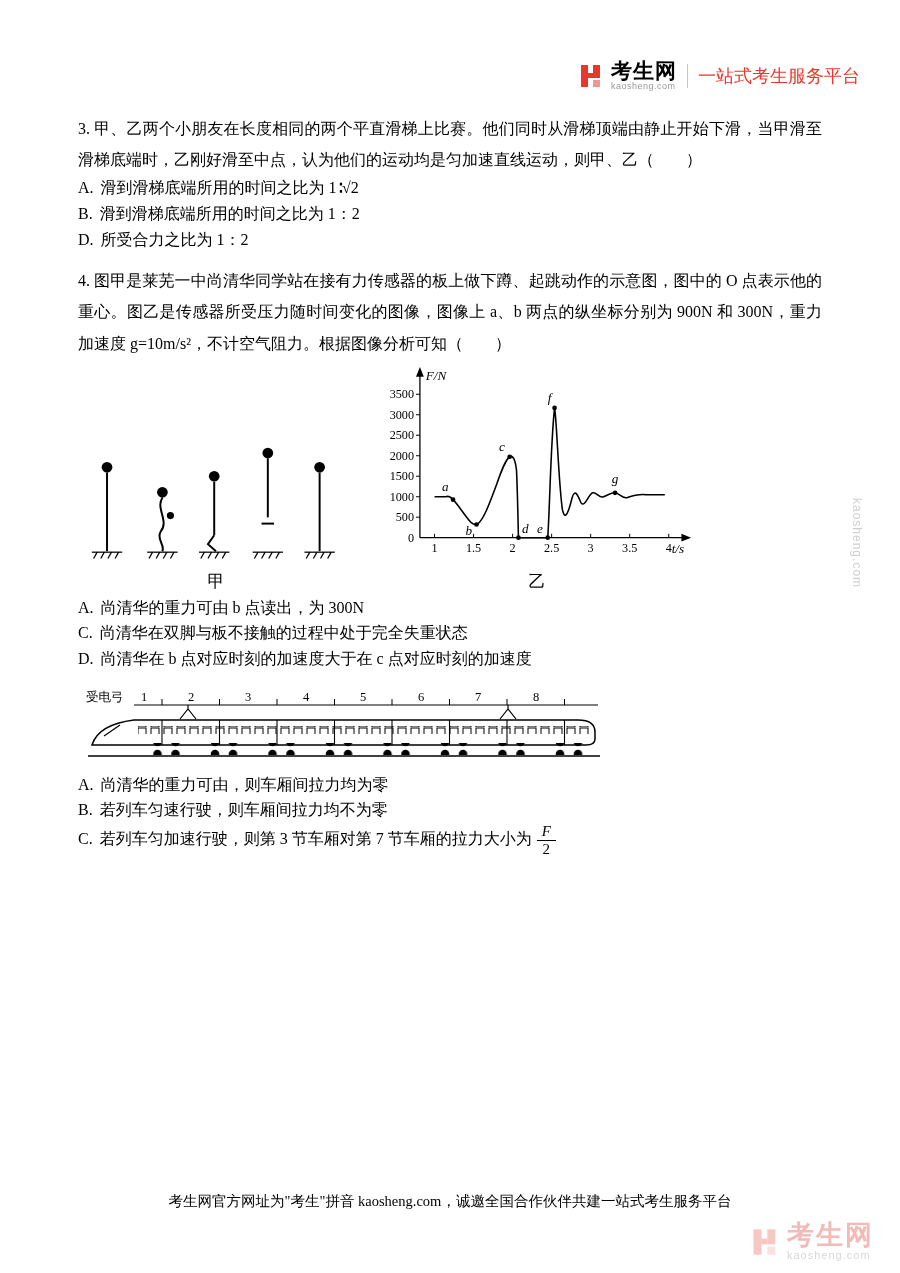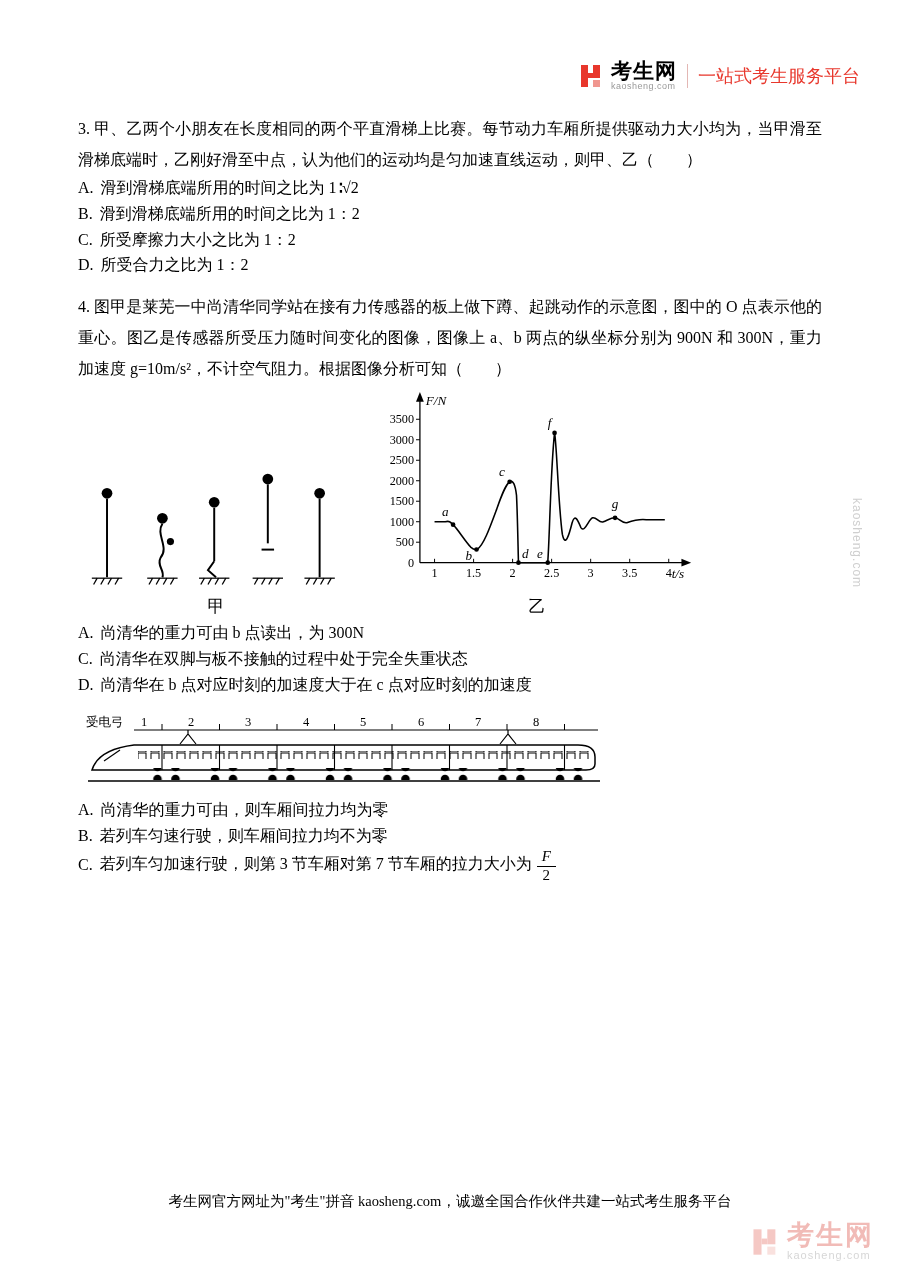--- a/index.html
+++ b/index.html
@@ -55,24 +55,23 @@
       <div class="logo-cn">考生网</div>
       <div class="logo-en">kaosheng.com</div>
     </div>
     <div class="logo-tagline">一站式考生服务平台</div>
   </div>
 </header>
 
 <main class="content">
 
   <section>
-    <p class="stem"><span>3.</span> <span>甲、乙两个小朋友在长度相同的两个平直滑梯上比赛。每节动力车厢所提供驱动力大小均为，当甲滑至滑梯底端时，乙刚好滑至中点，认为他们的运动均是匀加速直线运动，则甲、乙（　　）</span></p>
+    <p class="stem"><span>3.</span> <span>甲、乙两个小朋友在长度相同的两个平直滑梯上比赛。他们同时从滑梯顶端由静止开始下滑，当甲滑至滑梯底端时，乙刚好滑至中点，认为他们的运动均是匀加速直线运动，则甲、乙（　　）</span></p>
     <p class="option"><span class="label">A.</span><span>滑到滑梯底端所用的时间之比为 1∶√2</span></p>
     <p class="option"><span class="label">B.</span><span>滑到滑梯底端所用的时间之比为 1：2</span></p>
-    <p class="option"><span class="label">C.</span><span>所受摩擦力大小之比为 1：2</span></p>
     <p class="option"><span class="label">D.</span><span>所受合力之比为 1：2</span></p>
   </section>
 
   <section>
     <p class="stem"><span>4.</span> <span>图甲是莱芜一中尚清华同学站在接有力传感器的板上做下蹲、起跳动作的示意图，图中的 O 点表示他的重心。图乙是传感器所受压力随时间变化的图像，图像上 a、b 两点的纵坐标分别为 900N 和 300N，重力加速度 g=10m/s²，不计空气阻力。根据图像分析可知（　　）</span></p>
 
     <div class="figure-row">
 
       <div>
         <svg class="stick-svg" viewBox="0 0 300 180" width="268">

